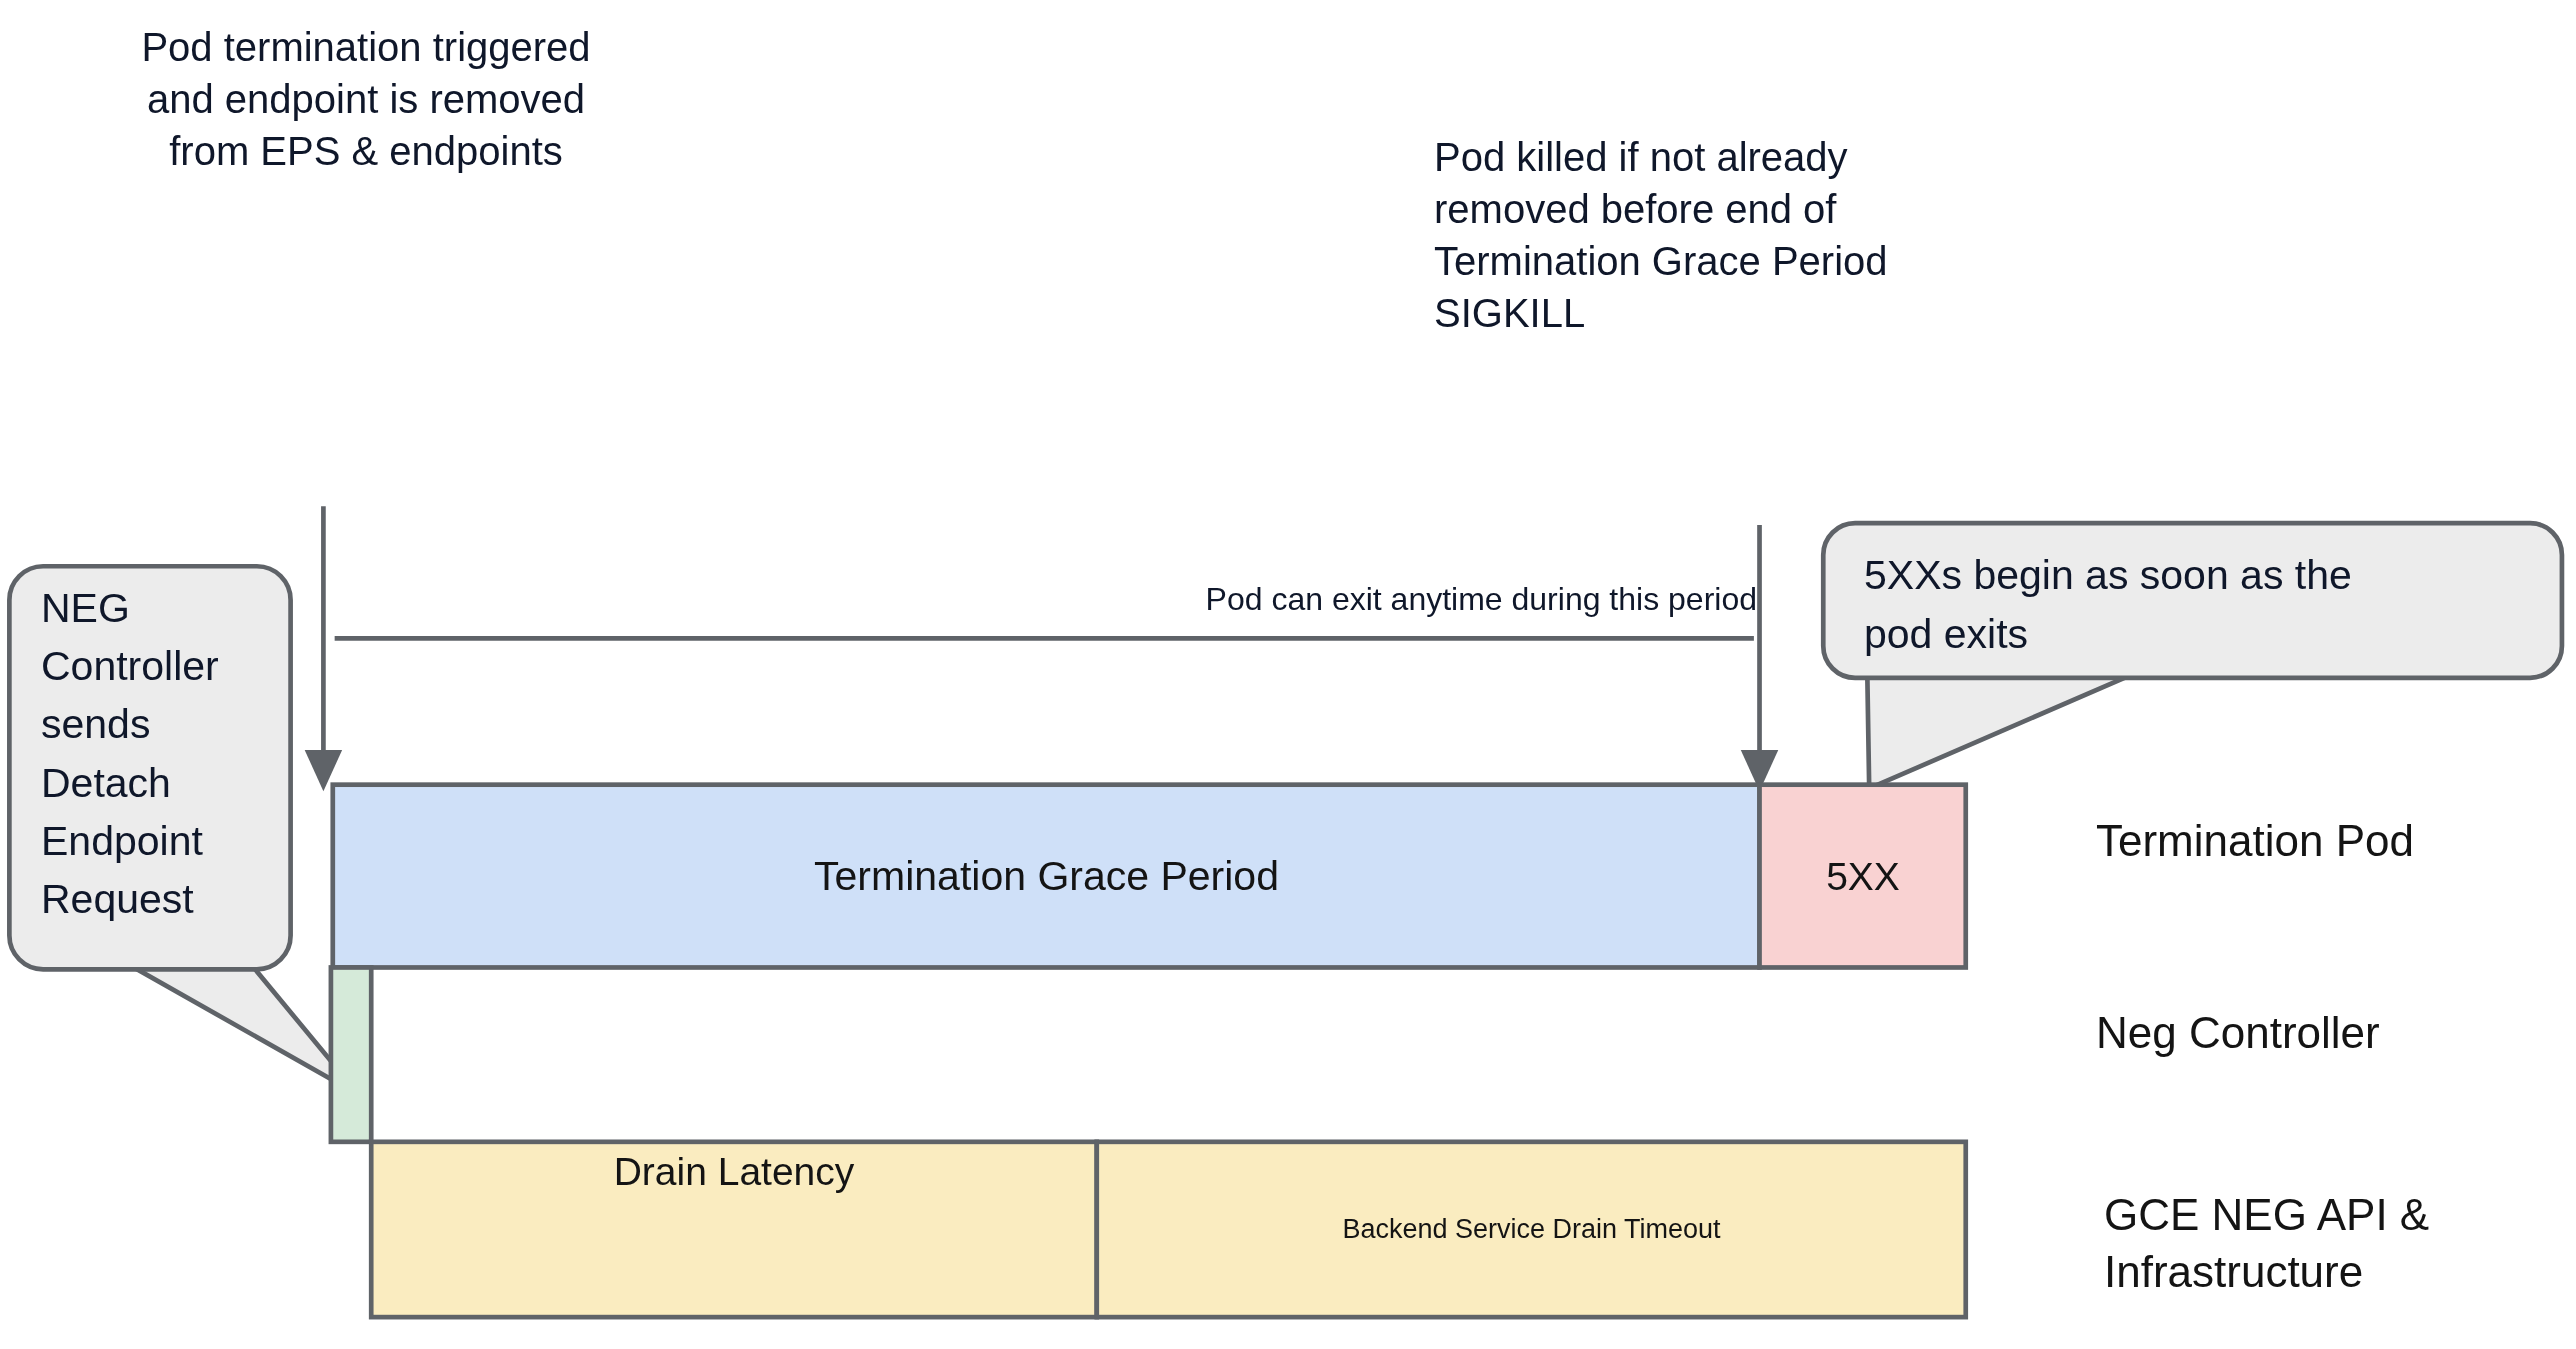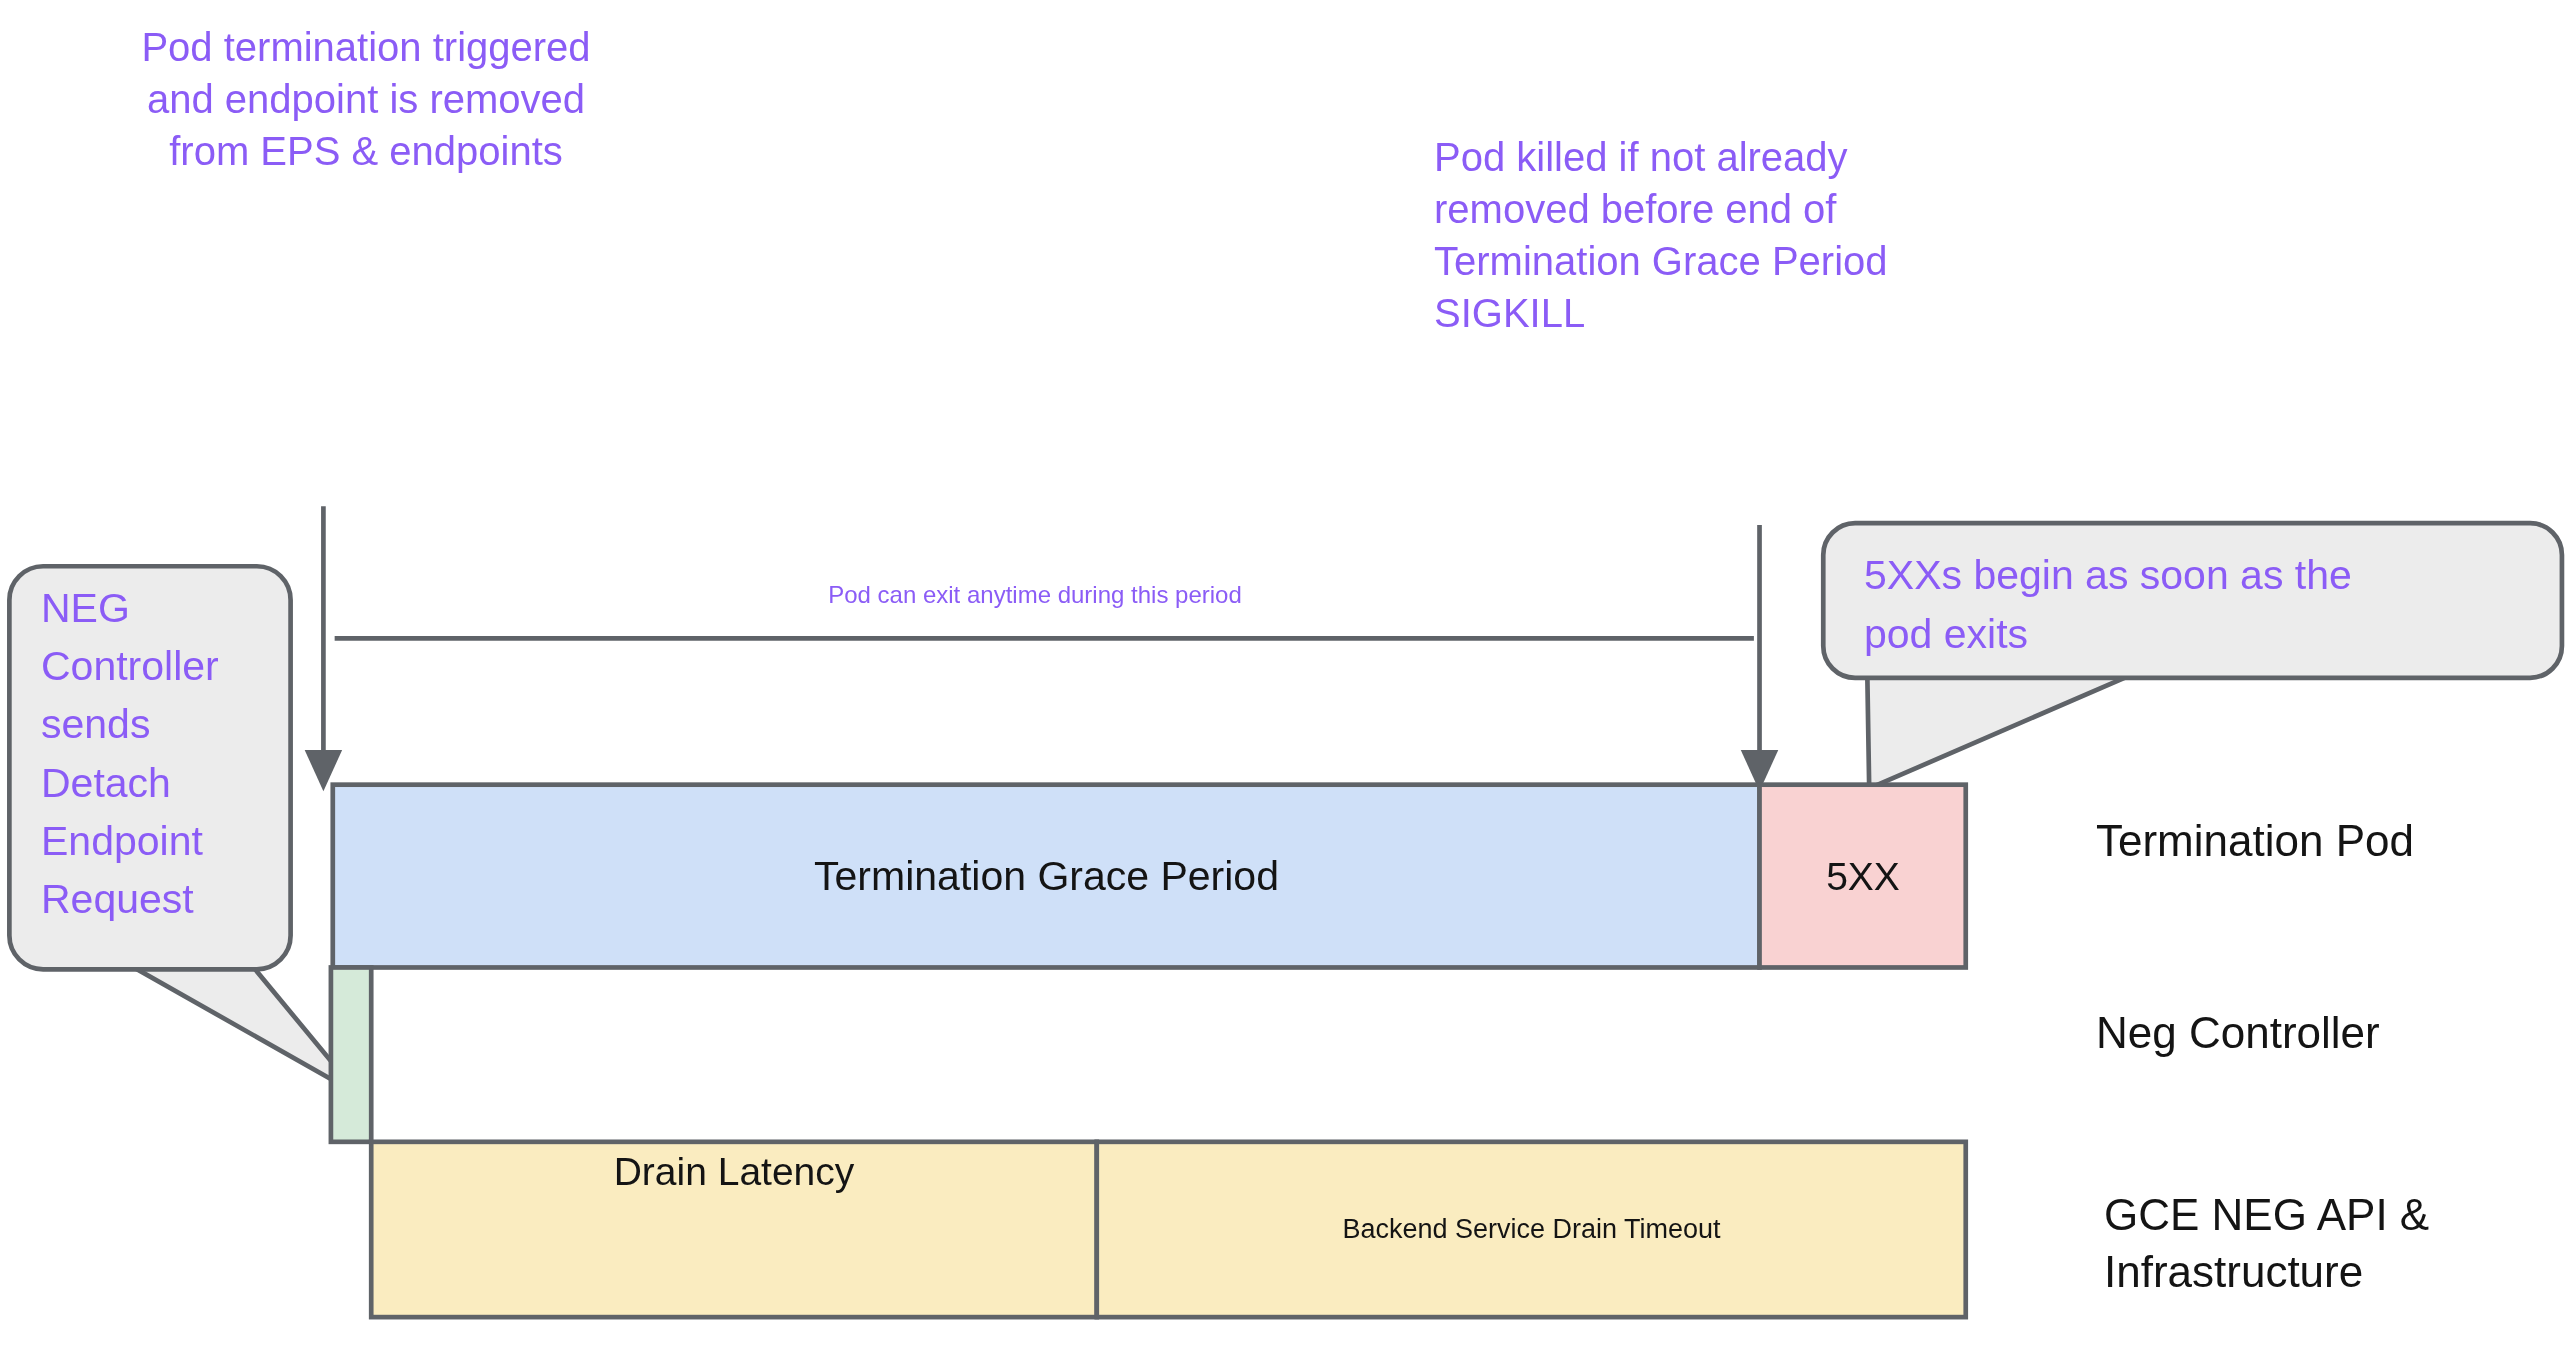--- a/index.html
+++ b/index.html
@@ -32,21 +32,21 @@
     width: 2576px;
     height: 1350px;
     pointer-events: none;
   }
 
   
   .txt {
     position: absolute;
     line-height: 1.30;
     white-space: pre-line;
-    color: #8b5cf6;
+    color: #0f172a;
   }
 
   .note-top-left {
     left: 19px;
     top: 20.6px;
     width: 694px;
     text-align: center;
     font-size: 40px;
   }
   .note-top-left-2 {
@@ -75,25 +75,25 @@
   .bubble-5xx-text {
     left: 1864px;
     top: 546px;
     width: 656px;
     text-align: left;
     font-size: 41px;
     line-height: 1.45;
   }
 
   .period-caption {
-    left: 326px;
+    left: 339px;
     top: 579px;
     width: 1418px;
-    text-align: center;
-    font-size: 24px;
+    text-align: right;
+    font-size: 32px;
   }
 
   .bar-label {
     position: absolute;
     display: flex;
     align-items: center;
     justify-content: center;
     text-align: center;
     font-size: 41px;
     color: #141414;

